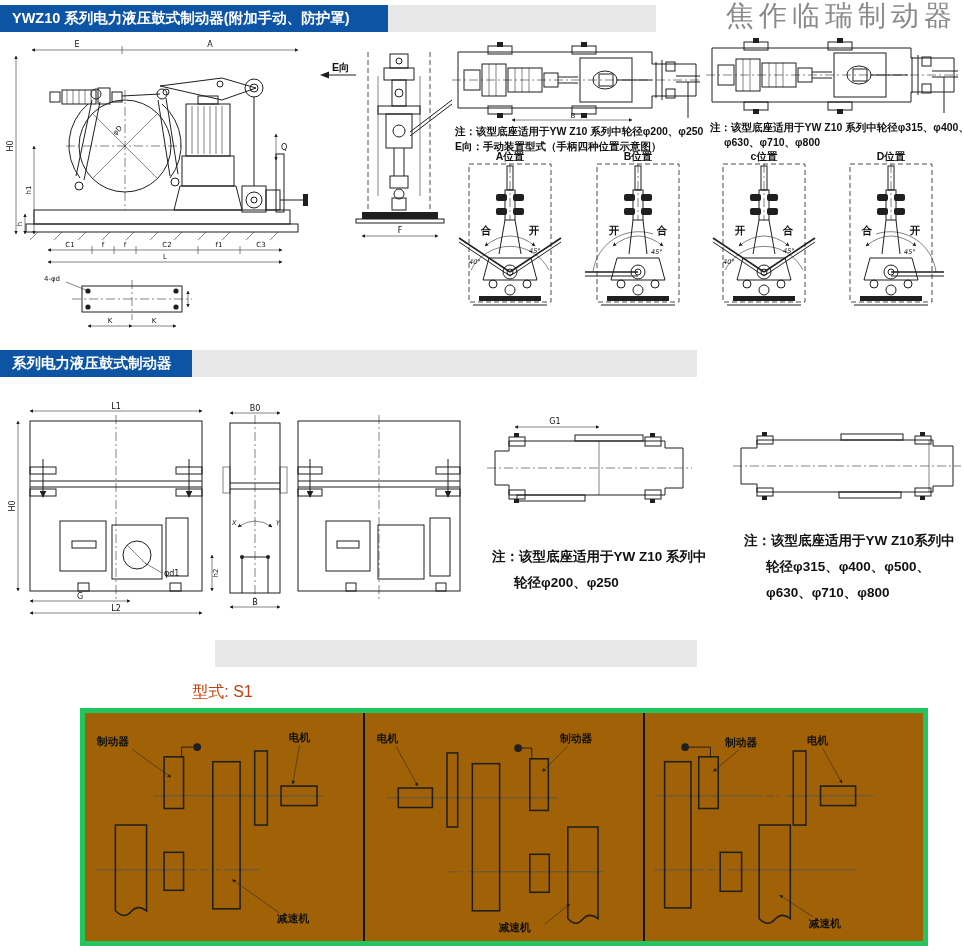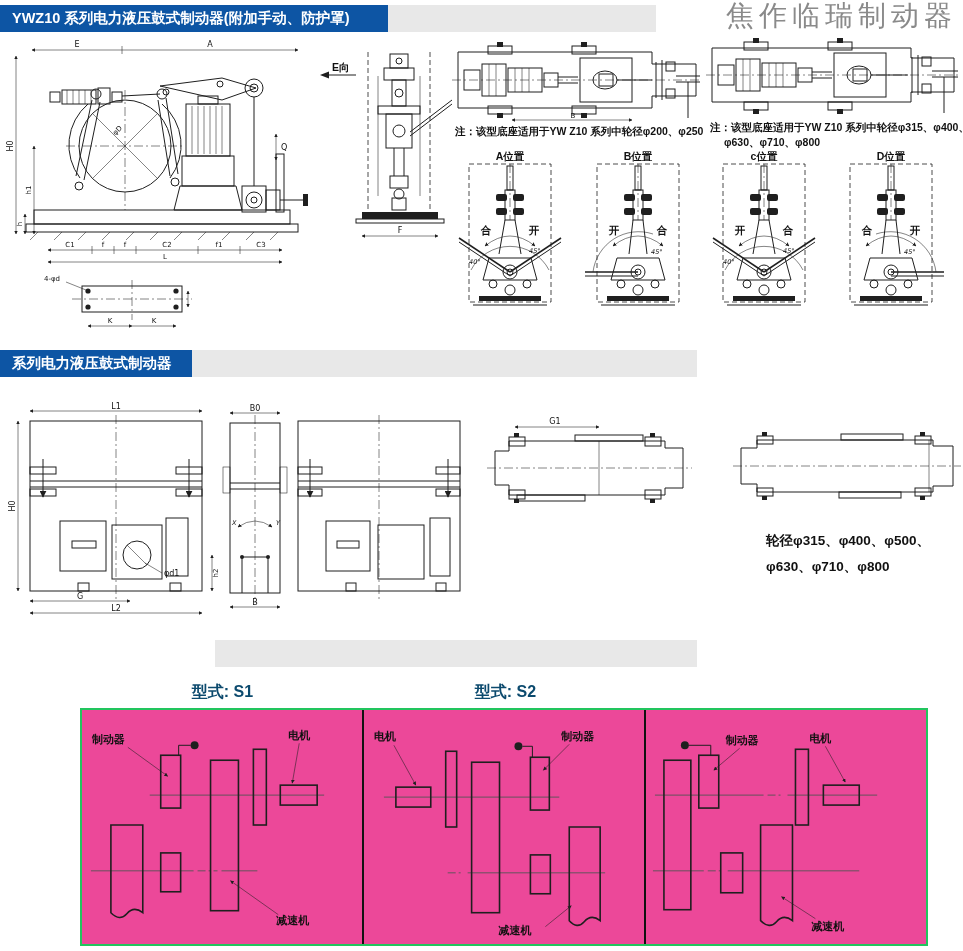--- a/index.html
+++ b/index.html
@@ -17,22 +17,22 @@
   .sh{stroke:#555;stroke-width:.9;fill:none}
   .fl{fill:#1f1f1f;stroke:none}
   svg text{fill:#111;font-family:"DejaVu Sans",sans-serif}
   .t8{font-size:8px}.t7{font-size:7px}.t65{font-size:6.5px;font-style:italic}
   .cn{font-size:10.5px;font-weight:bold;font-family:"Liberation Sans",sans-serif}
   .cnl{font-size:11px;font-weight:bold;font-family:"Liberation Sans",sans-serif}
   .note{position:absolute;font-weight:bold;color:#111}
   .n1{font-size:10.5px;line-height:15px;white-space:nowrap}
   .n2{font-size:13.5px;line-height:26px;white-space:nowrap}
   .ind1{padding-left:14px}.ind2{padding-left:22px}
-  .ptitle{position:absolute;top:682px;width:283px;text-align:center;font-size:16px;font-weight:bold;color:#0c4a6e}
-  .panelbox{position:absolute;left:80px;top:708px;width:848px;height:238px;border:2px solid #22c55e;display:flex;background:#ec4899}
+  .ptitle{position:absolute;top:682px;width:283px;text-align:center;font-size:16px;font-weight:normal;color:#c2410c}
+  .panelbox{position:absolute;left:80px;top:708px;width:848px;height:238px;border:5px solid #22c55e;display:flex;background:#a16207}
   .panel{flex:1;position:relative}
   .panel+.panel{border-left:2px solid #111}
   .panel svg{position:absolute;left:0;top:0;width:100%;height:100%}
 </style>
 </head>
 <body>
 
 <div class="page">
 
   <svg width="0" height="0" style="position:absolute">
@@ -290,20 +290,21 @@
       <rect class="ln" x="216" y="17" width="9" height="9"></rect>
         <rect class="ln" x="216" y="44" width="9" height="9"></rect>
       <line class="ln" x1="226" y1="31" x2="252" y2="31"></line>
         <line class="ln" x1="226" y1="37" x2="252" y2="37"></line>
       <line class="ln" x1="238" y1="37" x2="238" y2="73"></line>
     </g>
   </svg>
 
   <div class="note n1" style="left:455px;top:124px">
     <div>注：该型底座适用于YW Z10 系列中轮径φ200、φ250</div>
+    <div>E向：手动装置型式（手柄四种位置示意图）</div>
   </div>
   <div class="note n1" style="left:710px;top:120px">
     <div>注：该型底座适用于YW Z10 系列中轮径φ315、φ400、φ500</div>
     <div class="ind1">φ630、φ710、φ800</div>
   </div>
 
   <svg class="draw" style="left:449px;top:150px" width="122" height="184" viewBox="0 0 122 184">
     <text class="cn" x="61" y="10" text-anchor="middle">A位置</text>
     <rect class="dsh" x="20" y="14" width="82" height="138"></rect>
     <line class="cl" x1="61" y1="14" x2="61" y2="70"></line>
@@ -561,30 +562,32 @@
       <rect class="ln" x="24" y="70" width="16" height="8"></rect>
         <rect class="fl" x="29" y="78" width="5" height="4"></rect>
       <rect class="ln" x="182" y="70" width="16" height="8"></rect>
         <rect class="fl" x="187" y="78" width="5" height="4"></rect>
     </g>
     <line class="cl" x1="0" y1="48" x2="228" y2="48"></line>
     <line class="tn" x1="196" y1="22" x2="196" y2="74"></line>
   </svg>
 
   <div class="note n2" style="left:492px;top:544px">
+    <div>注：该型底座适用于YW Z10 系列中</div>
+    <div class="ind2">轮径φ200、φ250</div>
   </div>
   <div class="note n2" style="left:744px;top:528px">
+    <div>注：该型底座适用于YW Z10系列中</div>
     <div class="ind2">轮径φ315、φ400、φ500、</div>
     <div class="ind2">φ630、φ710、φ800</div>
   </div>
 
   <div class="strip" style="left:215px;top:640px;width:482px"></div>
 
   <div class="ptitle" style="left:81px">型式: S1</div>
-  <div class="ptitle" style="left:364px">型式: S2</div>
 
   <div class="panelbox">
 
     <div class="panel">
       <svg viewBox="0 0 281 234">
         <line class="sh" x1="68" y1="85" x2="243" y2="85"></line>
         <line class="sh" x1="9" y1="161" x2="112" y2="161"></line>
         <line class="sh" stroke-dasharray="8 3 2 3" x1="116" y1="161" x2="136" y2="161"></line>
         <line class="sh" x1="140" y1="161" x2="176" y2="161"></line>
         <g>

